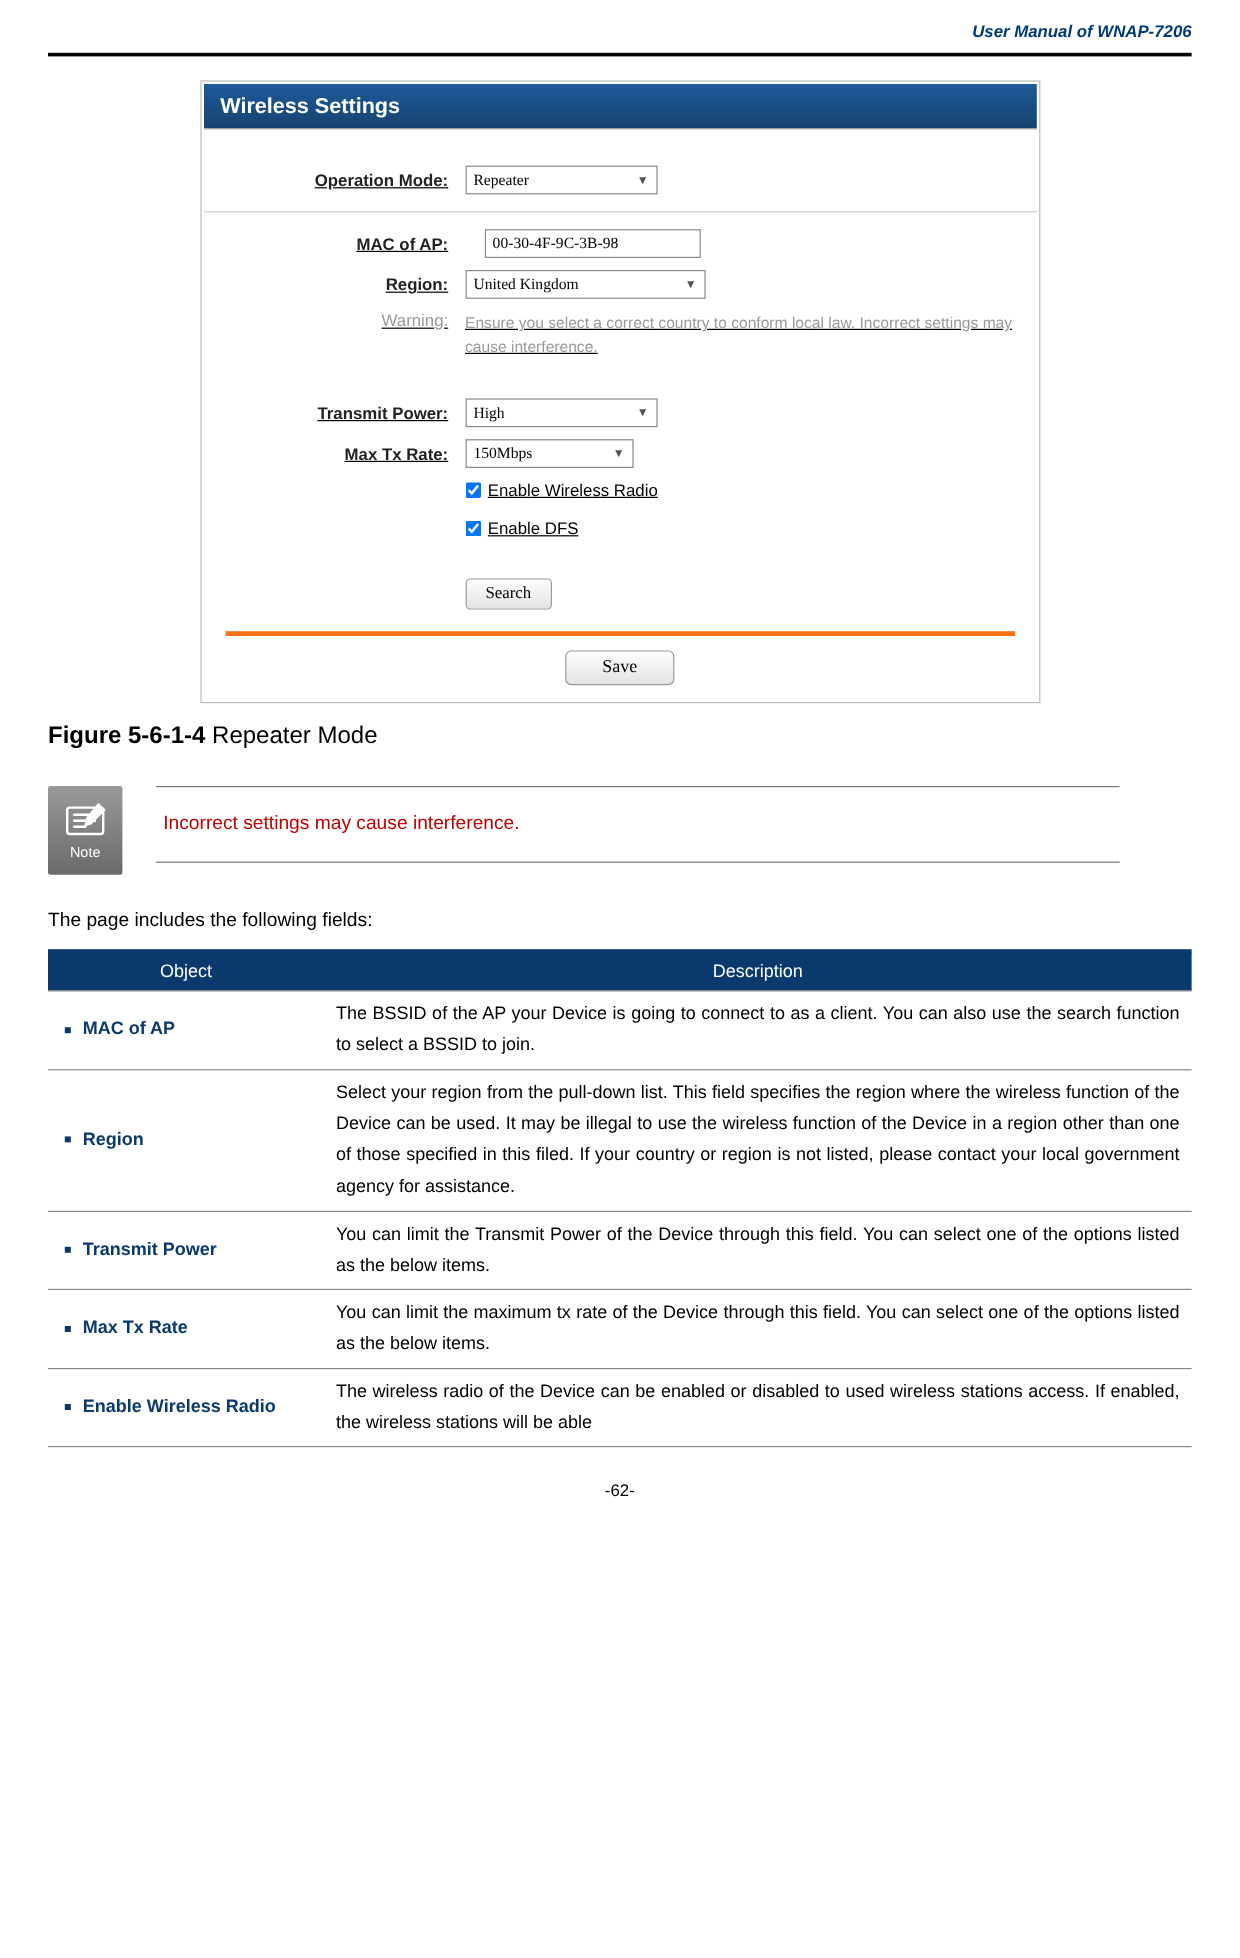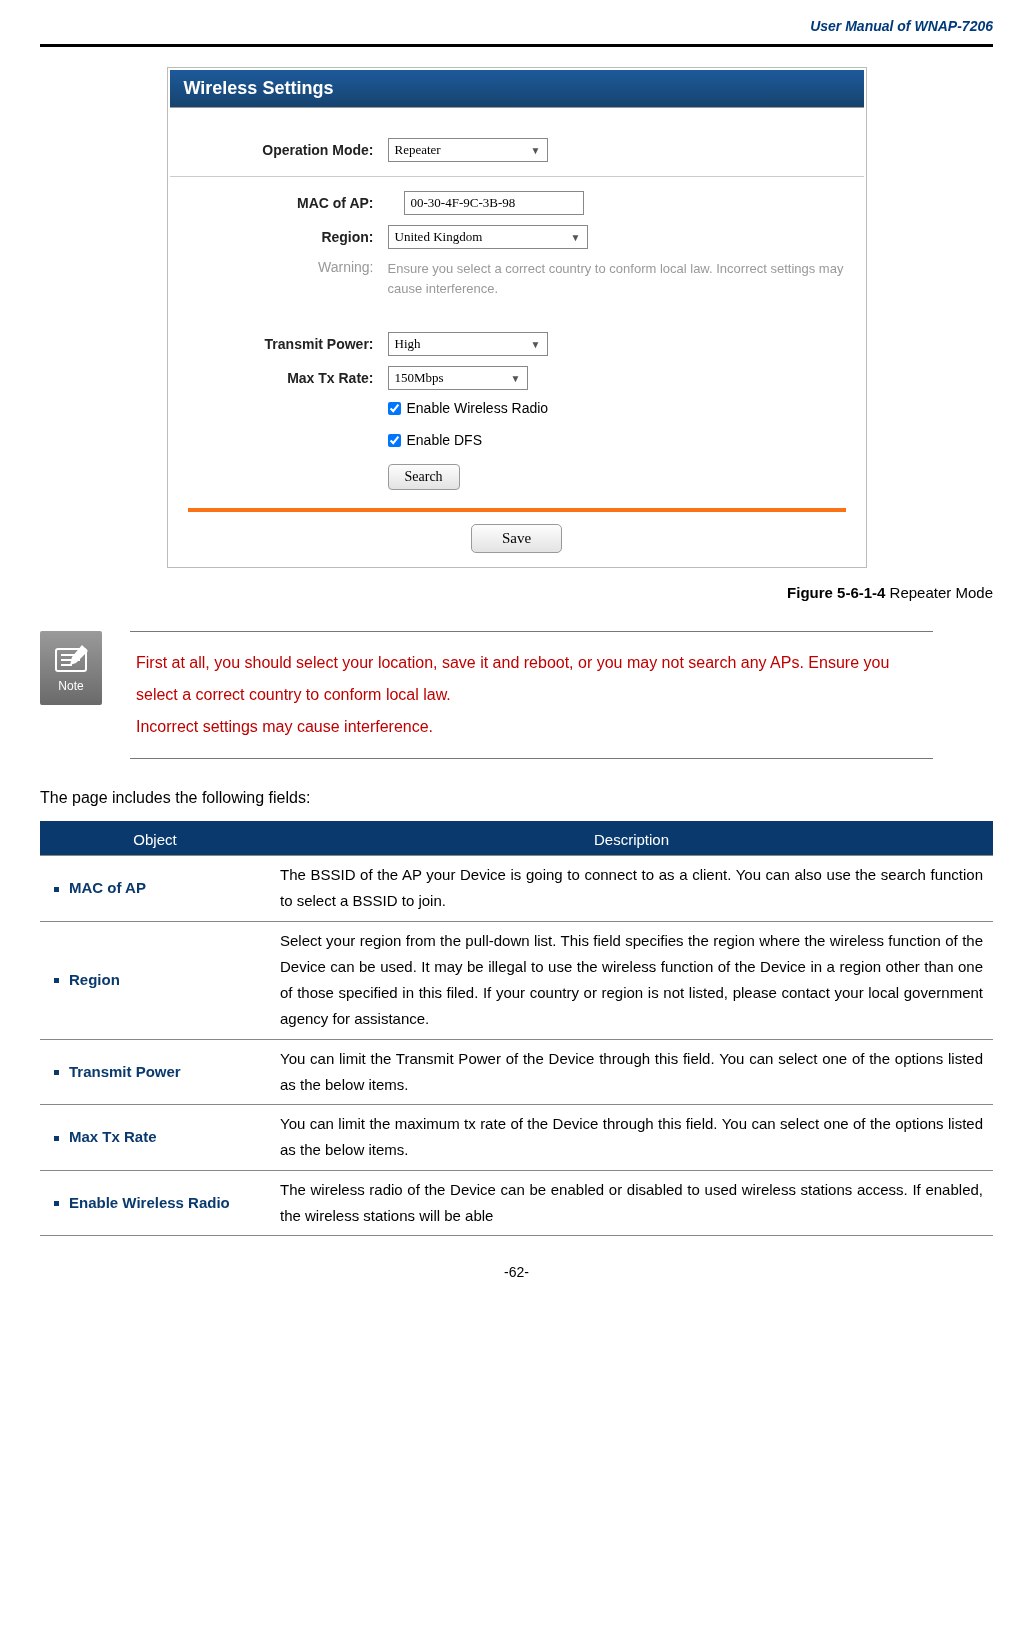--- a/index.html
+++ b/index.html
@@ -35,20 +35,21 @@
     background: linear-gradient(#1d5a9a, #16436f);
     color: #fff;
     font-size: 18px;
     font-weight: bold;
     padding: 8px 14px;
     border-bottom: 1px solid #999;
   }
   .panel-body {
     background: #fff;
     padding: 30px 18px 12px 18px;
+    text-decoration: underline;
   }
   .form-row {
     display: flex;
     align-items: center;
     margin-bottom: 10px;
   }
   .form-label {
     width: 200px;
     text-align: right;
     font-size: 14px;
@@ -93,40 +94,41 @@
   }
   .checkbox-row input { margin-right: 6px; }
   .btn {
     background: linear-gradient(#fdfdfd, #e3e3e3);
     border: 1px solid #999;
     border-radius: 4px;
     padding: 4px 16px;
     font-family: "Times New Roman", serif;
     font-size: 14px;
     cursor: pointer;
+    margin-top: 18px;
   }
   .save-row {
     border-top: 4px solid #f97316;
     padding-top: 12px;
     margin-top: 18px;
     text-align: center;
   }
   .save-btn {
     background: linear-gradient(#fdfdfd, #e3e3e3);
     border: 1px solid #999;
     border-radius: 5px;
     padding: 5px 30px;
     font-family: "Times New Roman", serif;
     font-size: 15px;
     cursor: pointer;
   }
   .figure-caption {
-    text-align: right;
+    text-align: left;
     margin: 16px 0 30px 0;
-    font-size: 15px;
+    font-size: 20px;
   }
   .figure-caption .bold { font-weight: bold; }
   .note-block {
     display: flex;
     align-items: flex-start;
     margin: 10px 60px 30px 0;
   }
   .note-icon {
     width: 62px;
     height: 74px;
@@ -306,21 +308,20 @@
     <svg width="38" height="32" viewBox="0 0 38 32">
       <rect x="4" y="6" width="30" height="22" rx="2" fill="none" stroke="#fff" stroke-width="2"></rect>
       <line x1="9" y1="12" x2="28" y2="12" stroke="#fff" stroke-width="2"></line>
       <line x1="9" y1="17" x2="28" y2="17" stroke="#fff" stroke-width="2"></line>
       <line x1="9" y1="22" x2="20" y2="22" stroke="#fff" stroke-width="2"></line>
       <polygon points="30,2 36,8 24,20 18,22 20,14" fill="#fff"></polygon>
     </svg>
     <span>Note</span>
   </div>
   <div class="note-content">
-    <div>First at all, you should select your location, save it and reboot, or you may not search any APs. Ensure you select a correct country to conform local law.</div>
     <div>Incorrect settings may cause interference.</div>
   </div>
 </div>
 
 <div class="intro-text">The page includes the following fields:</div>
 
 <table class="fields-table">
   <thead>
     <tr>
       <th style="width:230px">Object</th>

